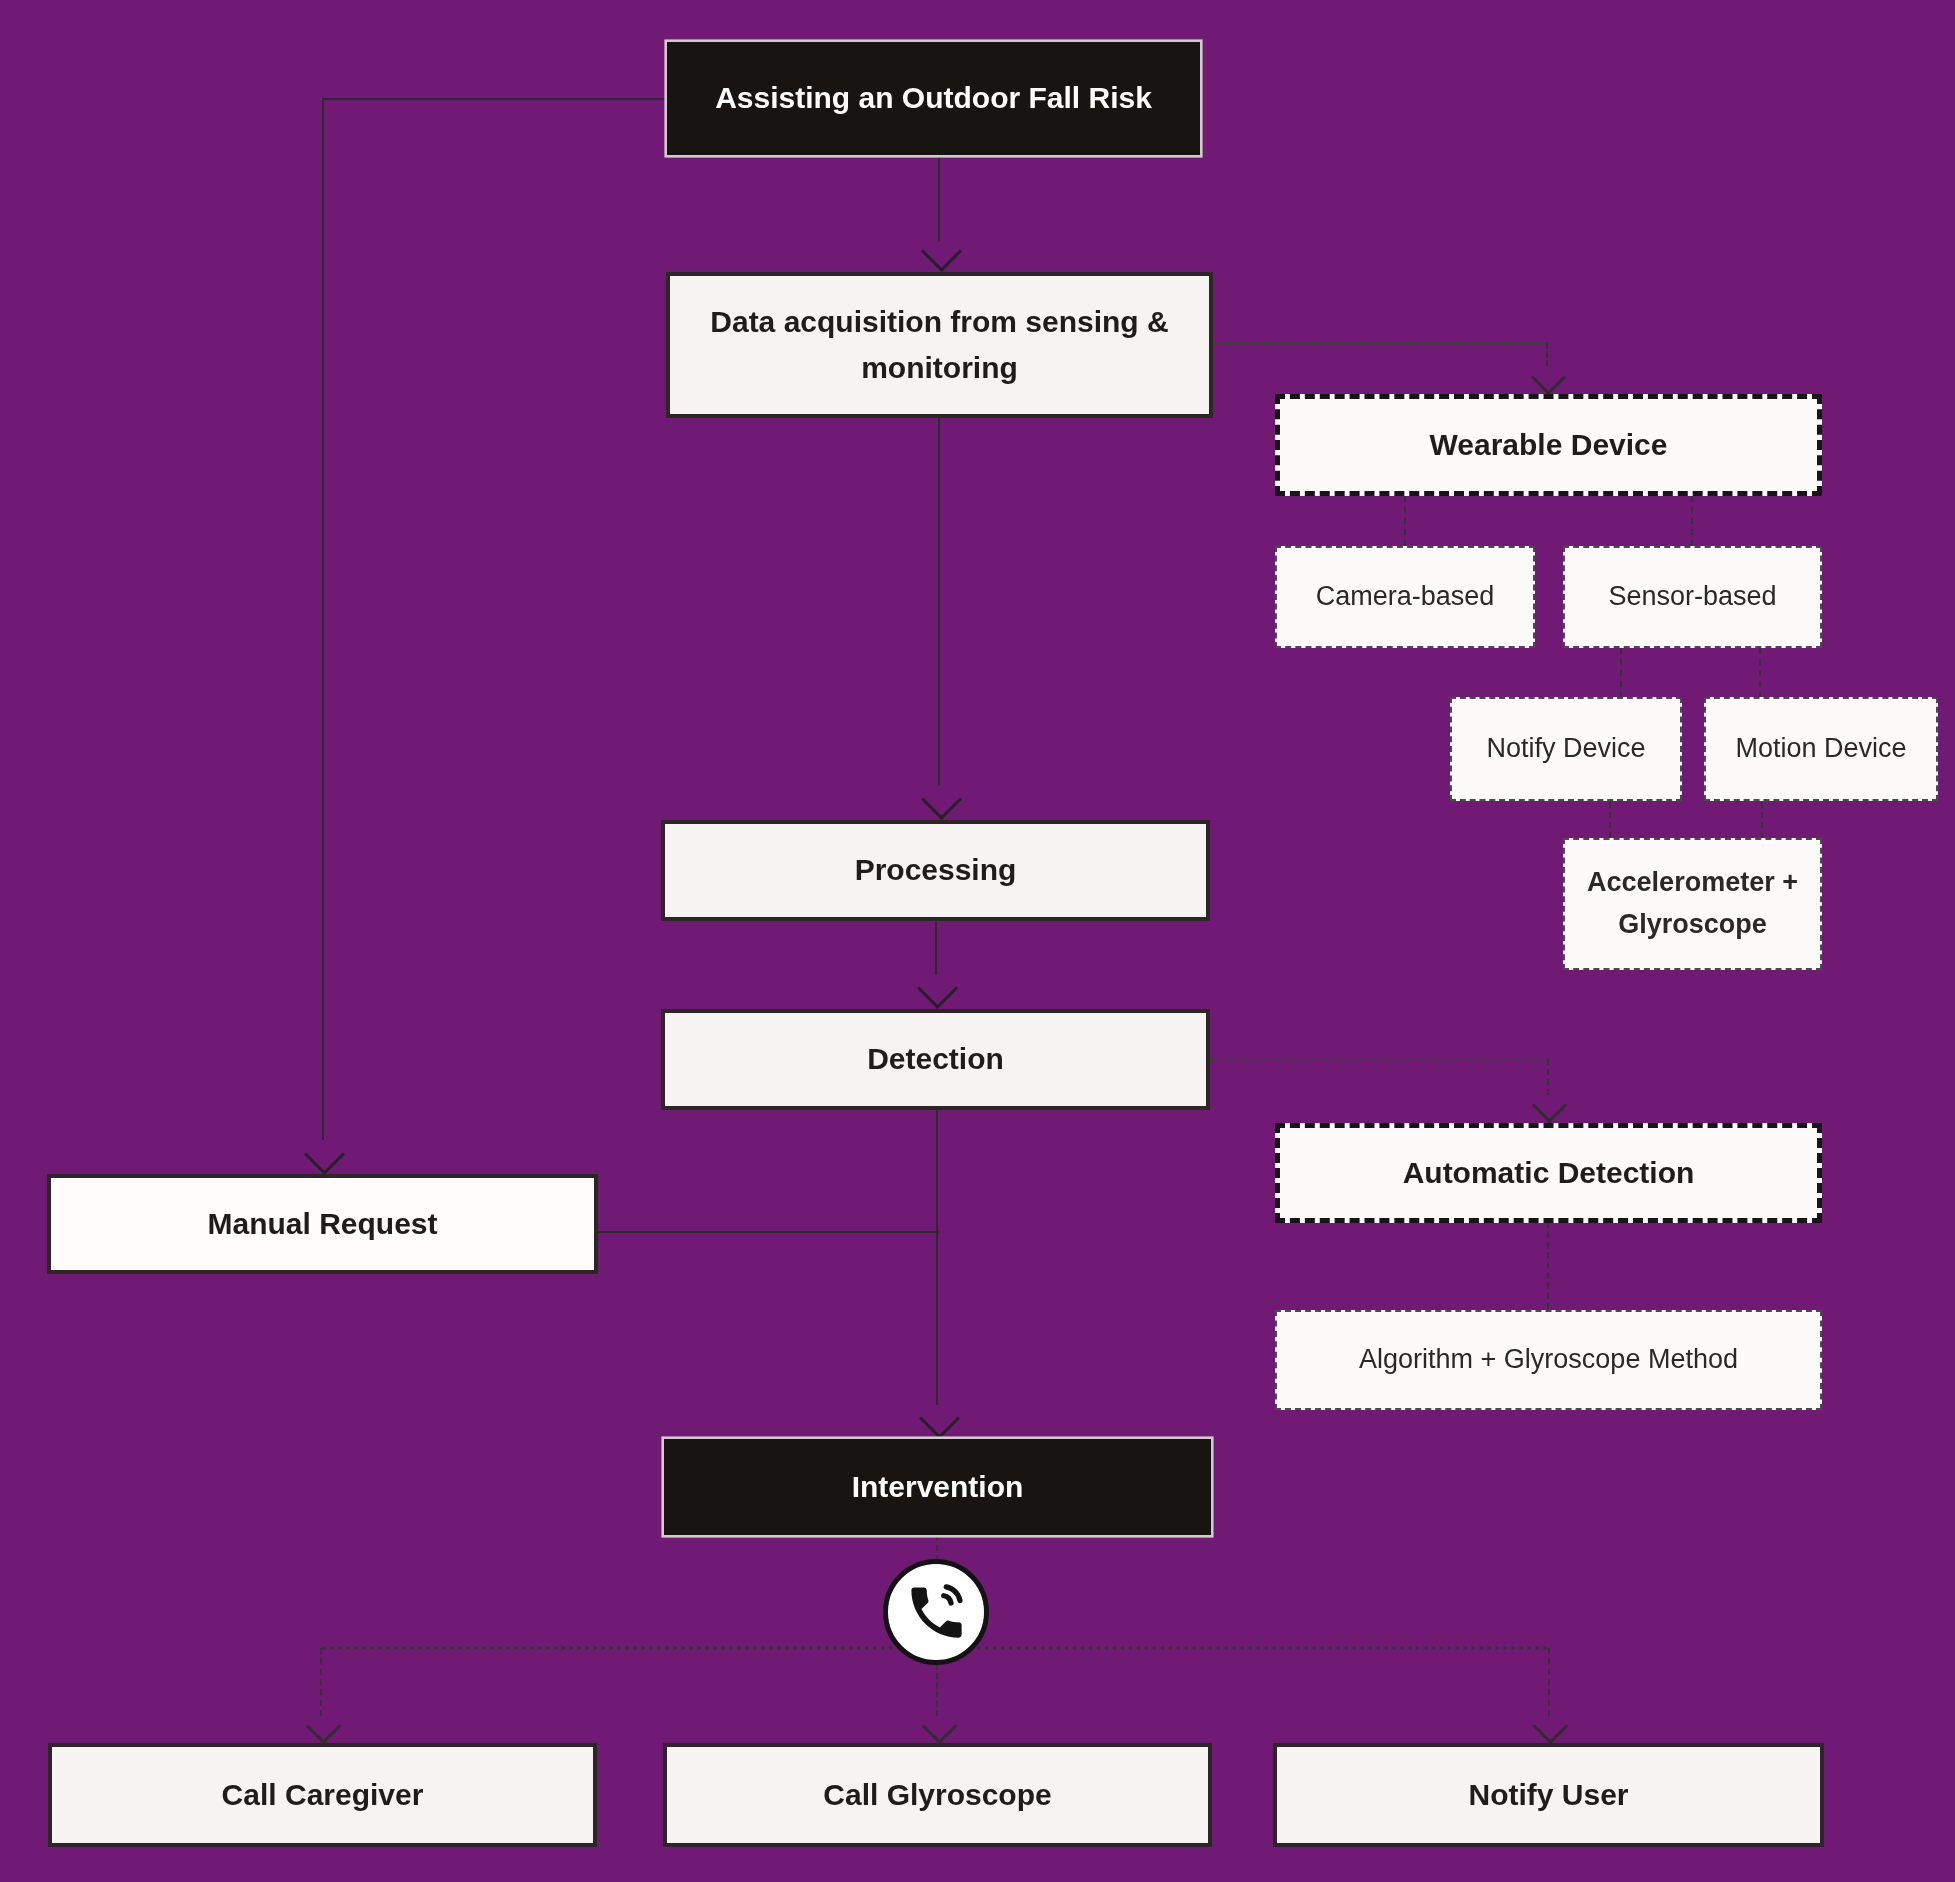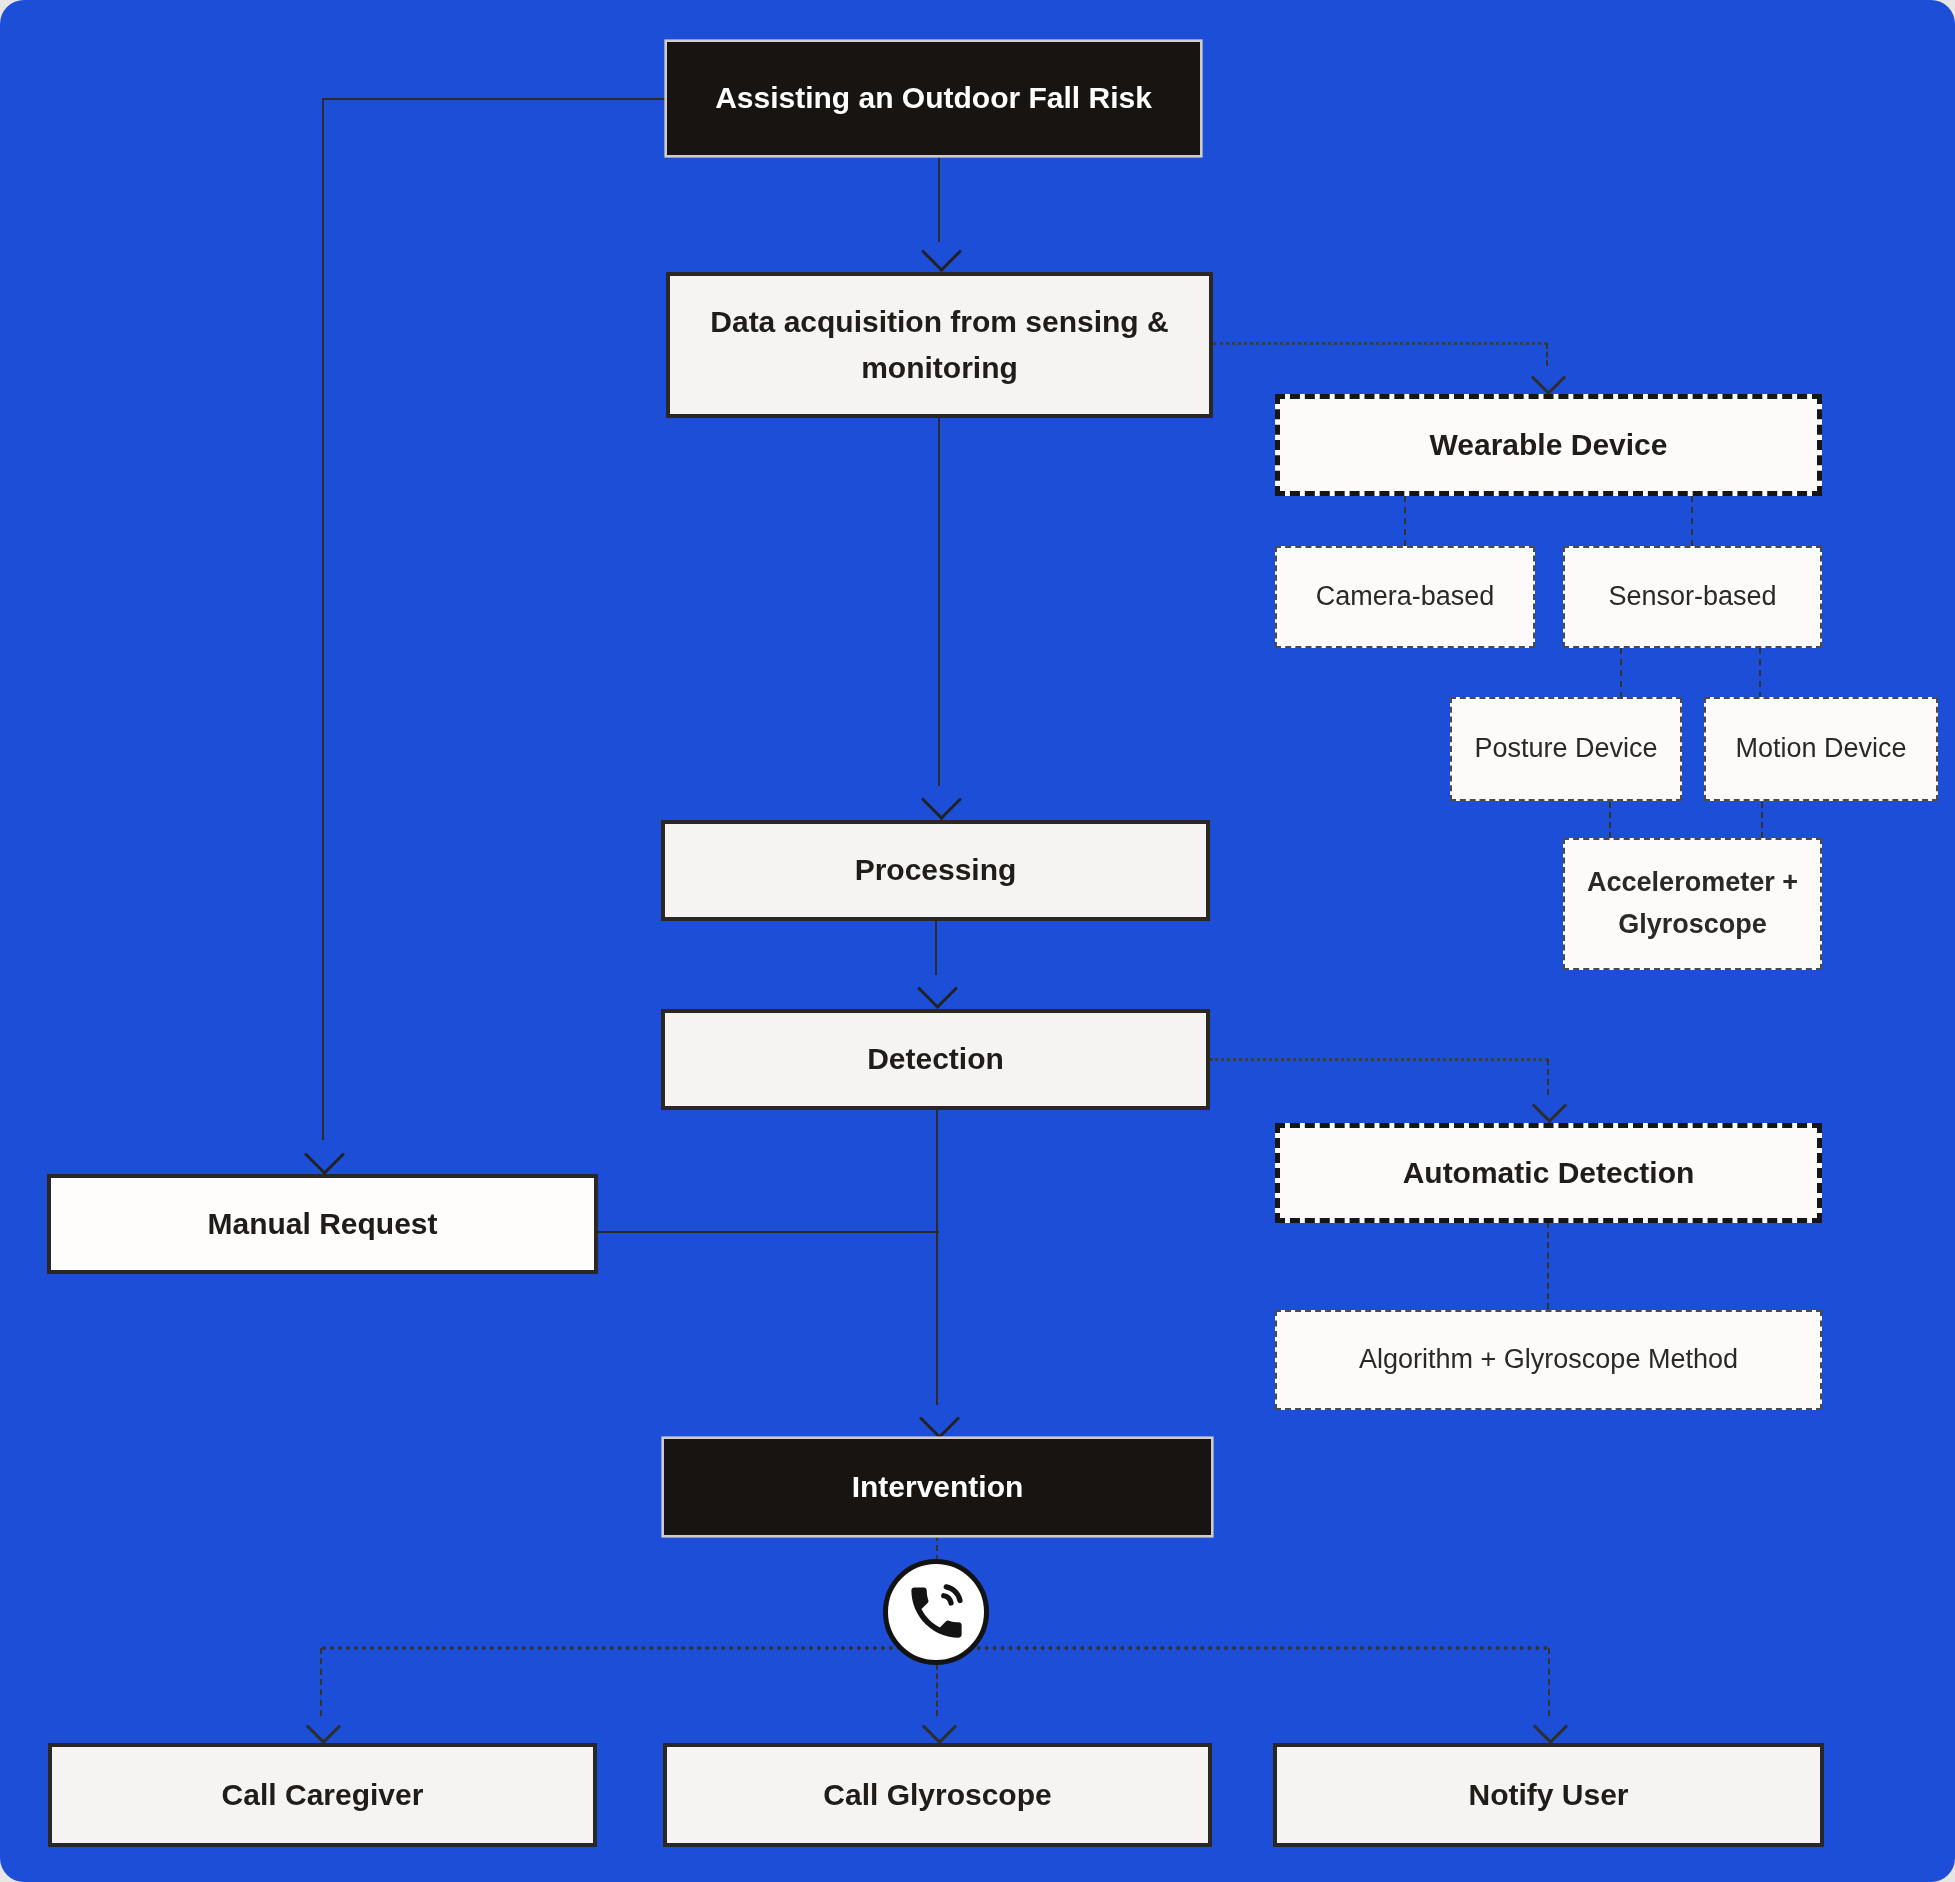--- a/index.html
+++ b/index.html
@@ -1,23 +1,22 @@
 <!DOCTYPE html>
 <html style="font-size:10.4px"><head>
 <meta charset="utf-8">
 <style>
   html,body{margin:0;padding:0;background:#e8e6e4;}
   .canvas{
     position:relative;
     width:1955px;height:1882px;
-    background:#1d4ed8;
+    background:#701a75;
     font-family:"Liberation Sans", sans-serif;
     color:#1f1c1a;
     overflow:hidden;
-    border-radius:24px;
   }
   .node{
     position:absolute;
     display:flex;align-items:center;justify-content:center;
     text-align:center;
     box-sizing:border-box;
     background:#f6f4f2;
     border:4.5px solid #2a2725;
     font-size:30px;font-weight:bold;
     line-height:1.55;
@@ -130,21 +129,21 @@
 
   <div class="node dotted" id="n-camera">
     <span>Camera-based</span>
   </div>
 
   <div class="node dotted" id="n-sensor">
     <span>Sensor-based</span>
   </div>
 
   <div class="node dotted" id="n-posture">
-    <span>Posture Device</span>
+    <span>Notify Device</span>
   </div>
 
   <div class="node dotted" id="n-motion">
     <span>Motion Device</span>
   </div>
 
   <div class="node dotted" id="n-accel">
     <span>Accelerometer + Glyroscope</span>
   </div>
 

